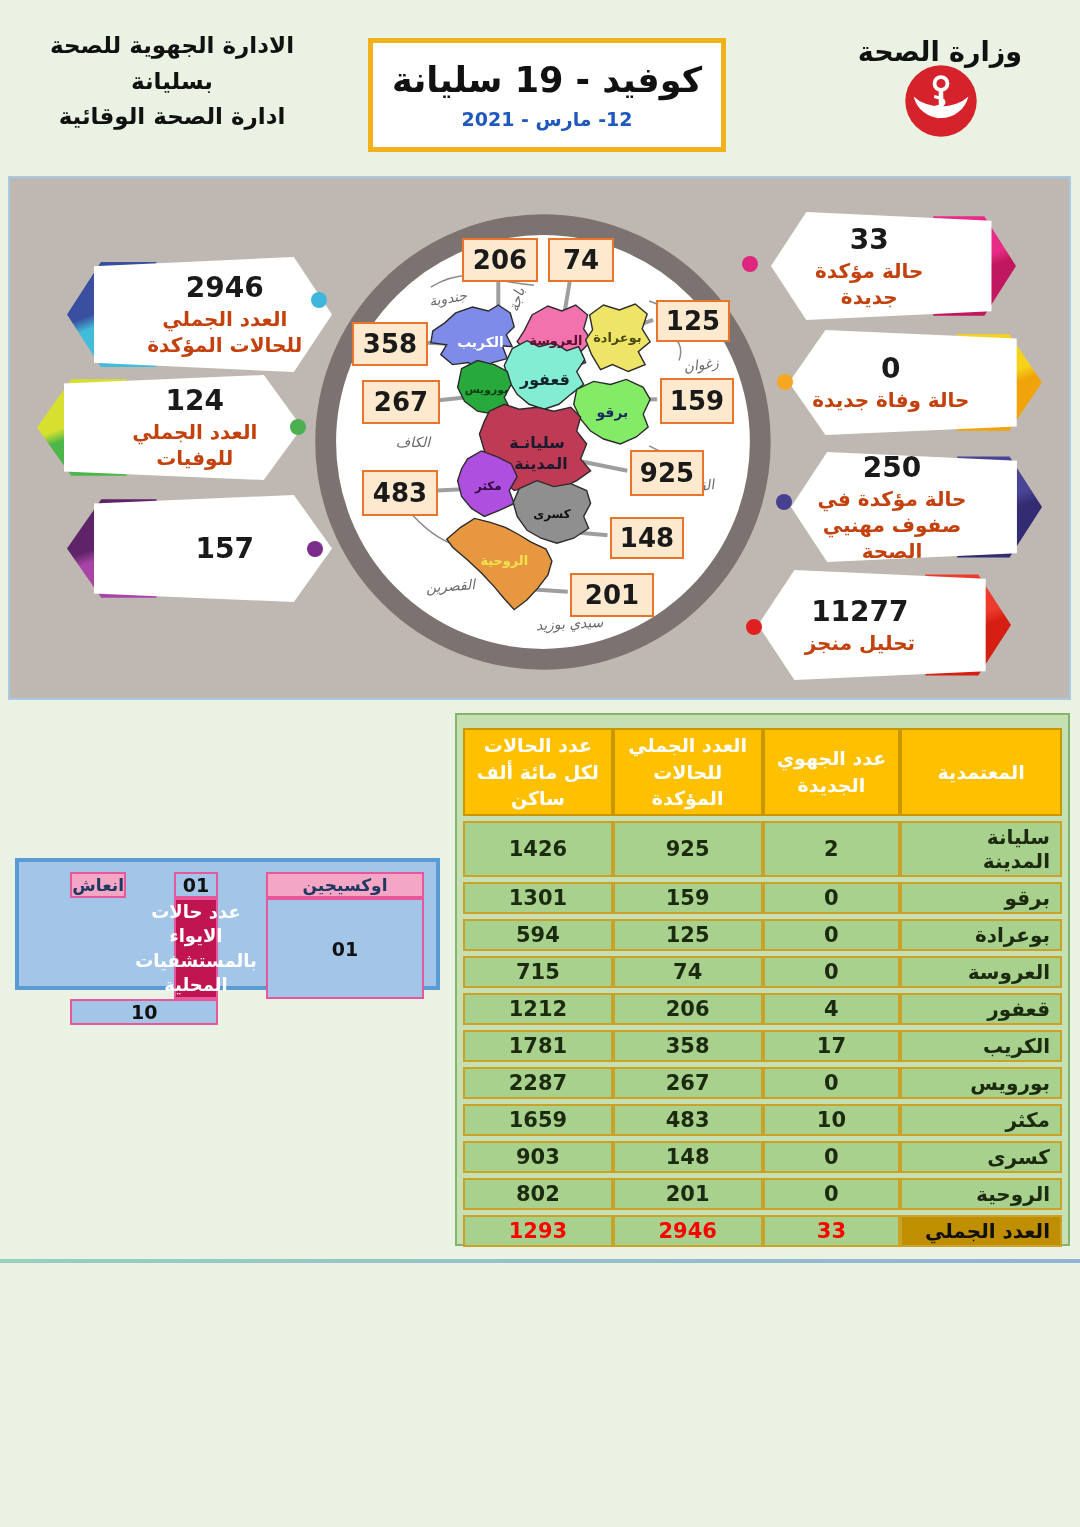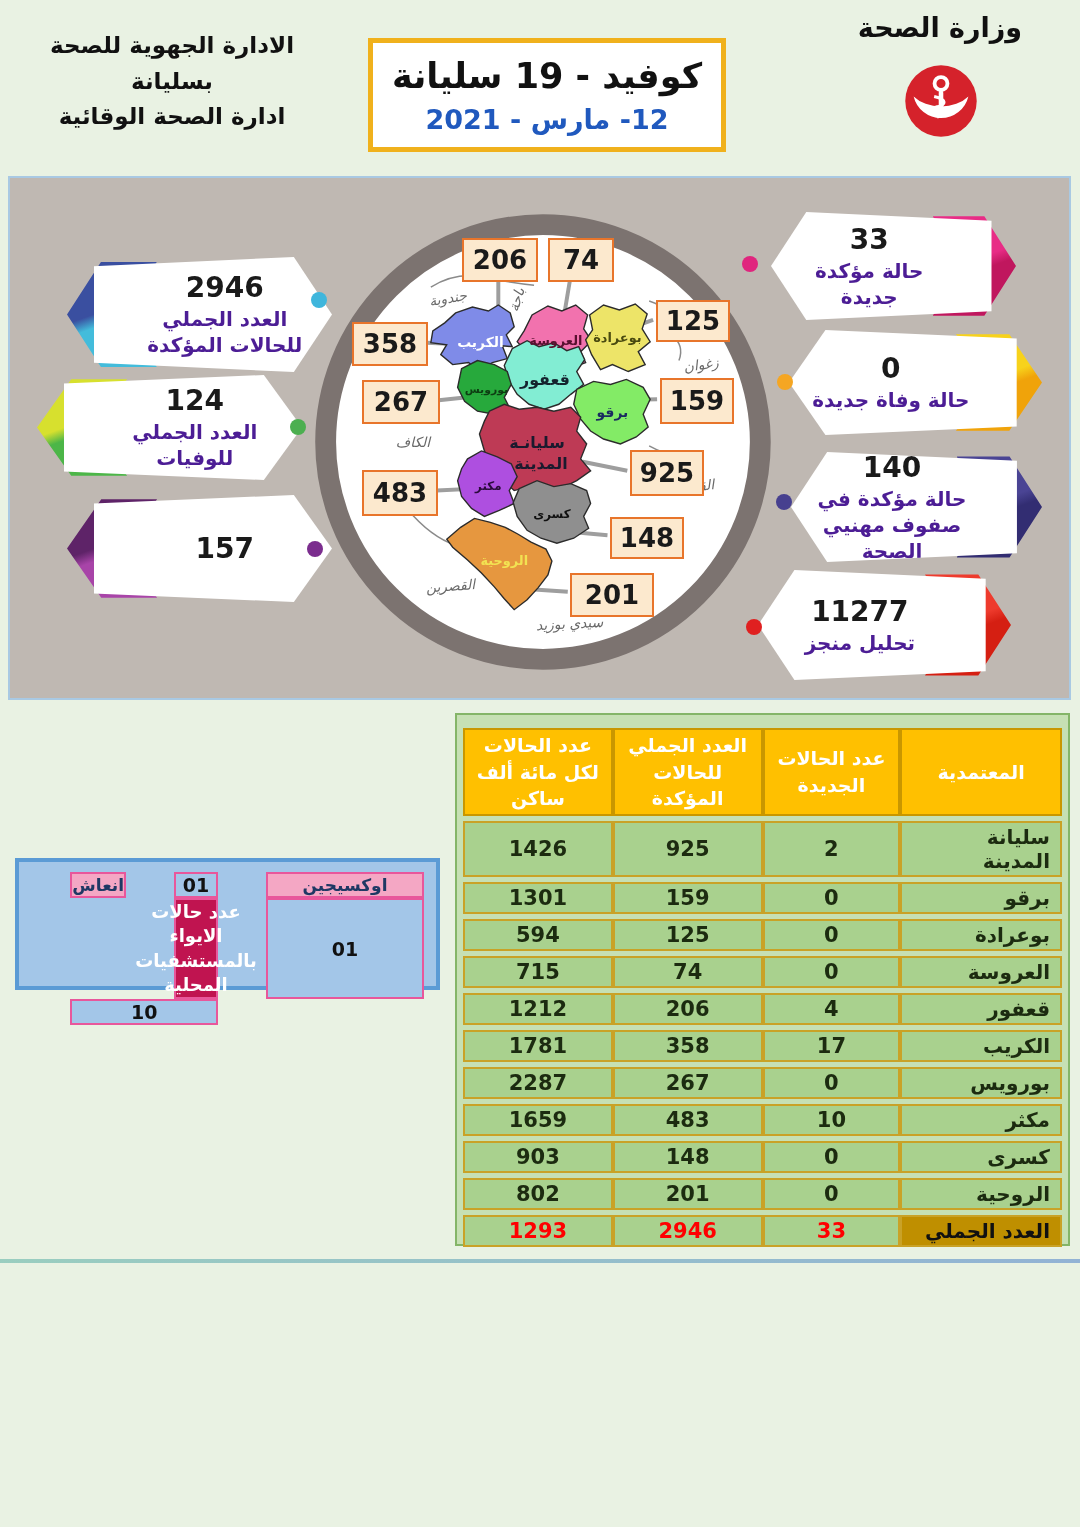--- a/index.html
+++ b/index.html
@@ -6,22 +6,22 @@
   body { font-family:"DejaVu Sans","Liberation Sans",sans-serif; background:#E9F2E3; }
   .page { position:relative; width:1080px; height:1263px; background:#E9F2E3; overflow:hidden; }
 
   
   .org-left { position:absolute; left:22px; top:28px; width:300px; text-align:center;
               direction:rtl; font-weight:bold; font-size:23px; line-height:1.55; color:#111; }
   .title-box { position:absolute; left:368px; top:38px; width:358px; height:114px;
                background:#fff; border:5px solid #F0B11C; display:flex; flex-direction:column;
                align-items:center; justify-content:center; gap:8px; }
   .title-box .t1 { direction:rtl; font-weight:bold; font-size:35px; color:#111; }
-  .title-box .t2 { direction:rtl; font-weight:bold; font-size:27px; color:#2059BE; }
-  .ministry { position:absolute; left:850px; top:12px; width:180px; text-align:center;
+  .title-box .t2 { direction:rtl; font-weight:bold; font-size:19px; color:#2059BE; }
+  .ministry { position:absolute; left:850px; top:36px; width:180px; text-align:center;
               direction:rtl; font-weight:bold; font-size:27px; color:#111; }
   .logo { position:absolute; left:903px; top:62px; width:76px; height:78px; }
 
   
   .panel { position:absolute; left:8px; top:176px; width:1063px; height:524px;
            background:#BFB8B2; border:2px solid #A9C9E3; }
   .panel svg.map { position:absolute; left:0; top:0; width:100%; height:100%; }
 
   .map-box { position:absolute; background:#FCE9CE; border:2px solid #E8752B;
              display:flex; align-items:center; justify-content:center;
@@ -34,21 +34,21 @@
   .stat-left  .chev { left:0;  clip-path:polygon(38% 0,100% 0,62% 50%,100% 100%,38% 100%,0 50%); }
   .stat-right .chev { right:0; clip-path:polygon(0 0,62% 0,100% 50%,62% 100%,0 100%,38% 50%); }
   .stat-body { position:absolute; top:0; bottom:0; background:#fff;
                display:flex; flex-direction:column; align-items:center; justify-content:center;
                direction:rtl; text-align:center; }
   .stat-left  .stat-body { left:10%; right:0; clip-path:polygon(0 8%,84% 0,100% 50%,84% 100%,0 92%);
                            padding:0 16px 0 40px; }
   .stat-right .stat-body { left:0; right:10%; clip-path:polygon(16% 0,100% 8%,100% 92%,16% 100%,0 50%);
                            padding:0 40px 0 16px; }
   .stat-value { font-weight:bold; font-size:28px; color:#1a1a1a; }
-  .stat-label { font-weight:bold; font-size:20px; color:#4c1d95; line-height:1.3; margin-top:2px; }
+  .stat-label { font-weight:bold; font-size:20px; color:#c2410c; line-height:1.3; margin-top:2px; }
 
   
   .hosp { position:absolute; left:15px; top:858px; width:425px; height:132px;
           background:#A3C6E8; border:4px solid #5B9BD5; padding:10px 12px; }
   .hosp-grid { width:100%; height:100%; display:grid; direction:rtl;
                grid-template-columns:206px 92px 1fr; grid-template-rows:1fr 1fr 1.25fr; }
   .hosp-grid > div { border:2px solid #E8579B; display:flex; align-items:center; justify-content:center;
                      text-align:center; font-weight:bold;margin-left:48px; }
   .hg-big { background:#C01450; color:#fff; font-size:18px; line-height:1.35; direction:rtl; }
   .hg-big1 { grid-row:1/3; grid-column:1; }
@@ -200,21 +200,21 @@
     <div class="stat stat-right" style="left:779px;top:152px;width:253px;height:105px">
       <div class="chev" style="background:linear-gradient(160deg,#F7D21B 45%,#F0A30A 55%)"></div>
       <div class="stat-body">
         <div class="stat-value">0</div>
         <div class="stat-label">حالة وفاة جديدة</div>
       </div>
     </div>
     <div class="stat stat-right" style="left:781px;top:274px;width:251px;height:110px">
       <div class="chev" style="background:linear-gradient(160deg,#4A4494 45%,#322D72 55%)"></div>
       <div class="stat-body">
-        <div class="stat-value">140</div>
+        <div class="stat-value">250</div>
         <div class="stat-label">حالة مؤكدة في صفوف مهنيي الصحة</div>
       </div>
     </div>
     <div class="stat stat-right" style="left:748px;top:392px;width:253px;height:110px">
       <div class="chev" style="background:linear-gradient(160deg,#EE3B2D 45%,#D51F12 55%)"></div>
       <div class="stat-body">
         <div class="stat-value">11277</div>
         <div class="stat-label">تحليل منجز</div>
       </div>
     </div>
@@ -243,21 +243,21 @@
     <table class="stats">
       <colgroup>
           <col style="width:27%">
           <col style="width:23%">
           <col style="width:25%">
           <col style="width:25%">
         </colgroup>
       <thead>
         <tr>
           <th>المعتمدية</th>
-          <th>عدد الحالات الجديدة</th>
+          <th>عدد الجهوي الجديدة</th>
           <th>العدد الجملي للحالات المؤكدة</th>
           <th>عدد الحالات لكل مائة ألف ساكن</th>
         </tr>
       </thead>
       <tbody>
         <tr>
           <td class="name">سليانة المدينة</td>
           <td>2</td>
           <td>925</td>
           <td>1426</td>

